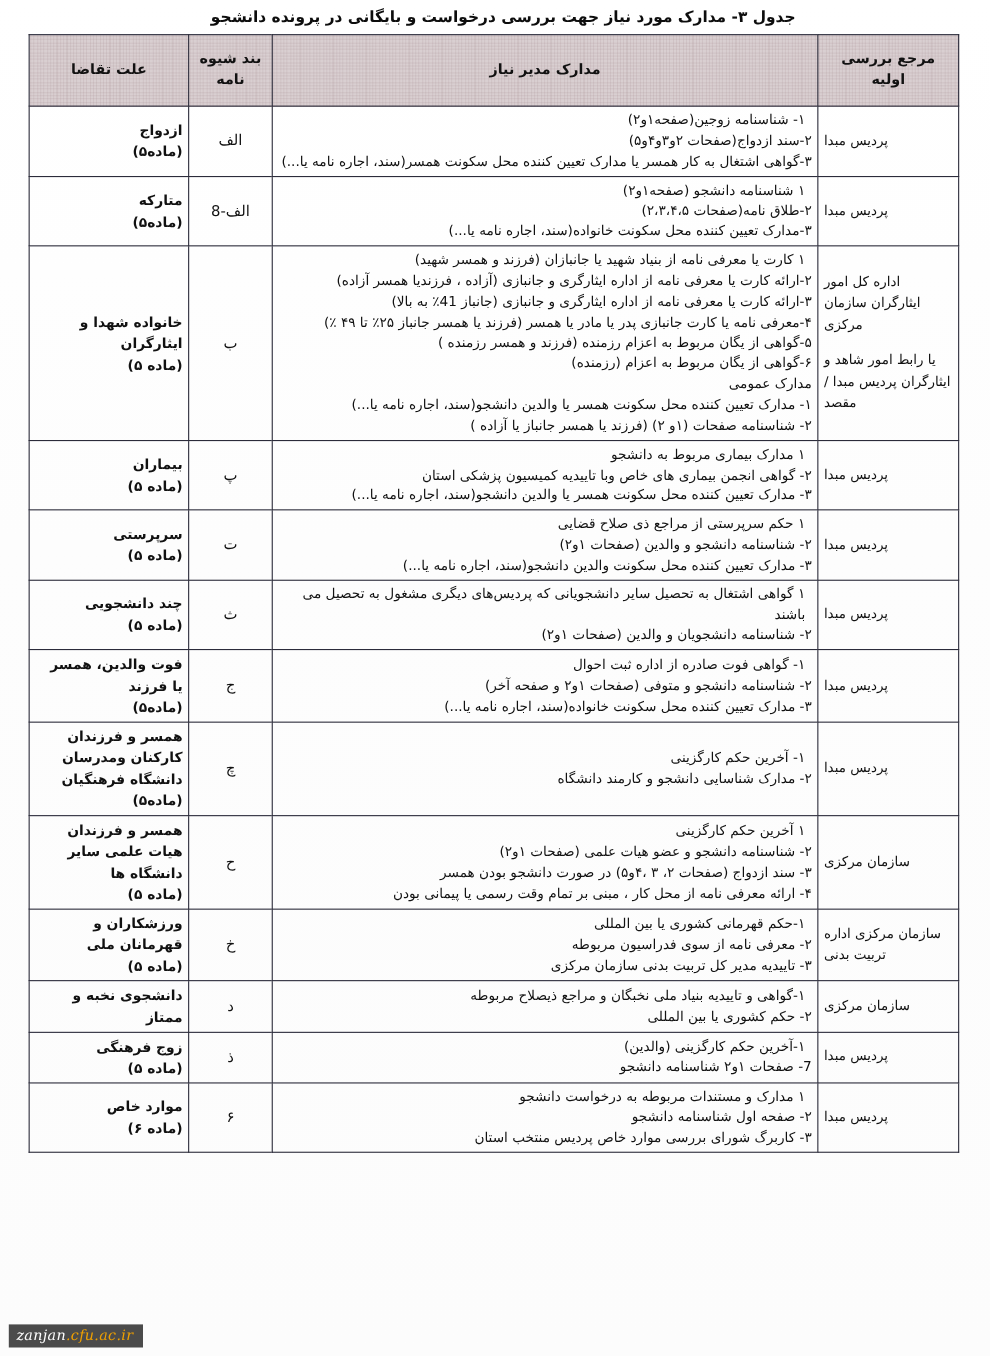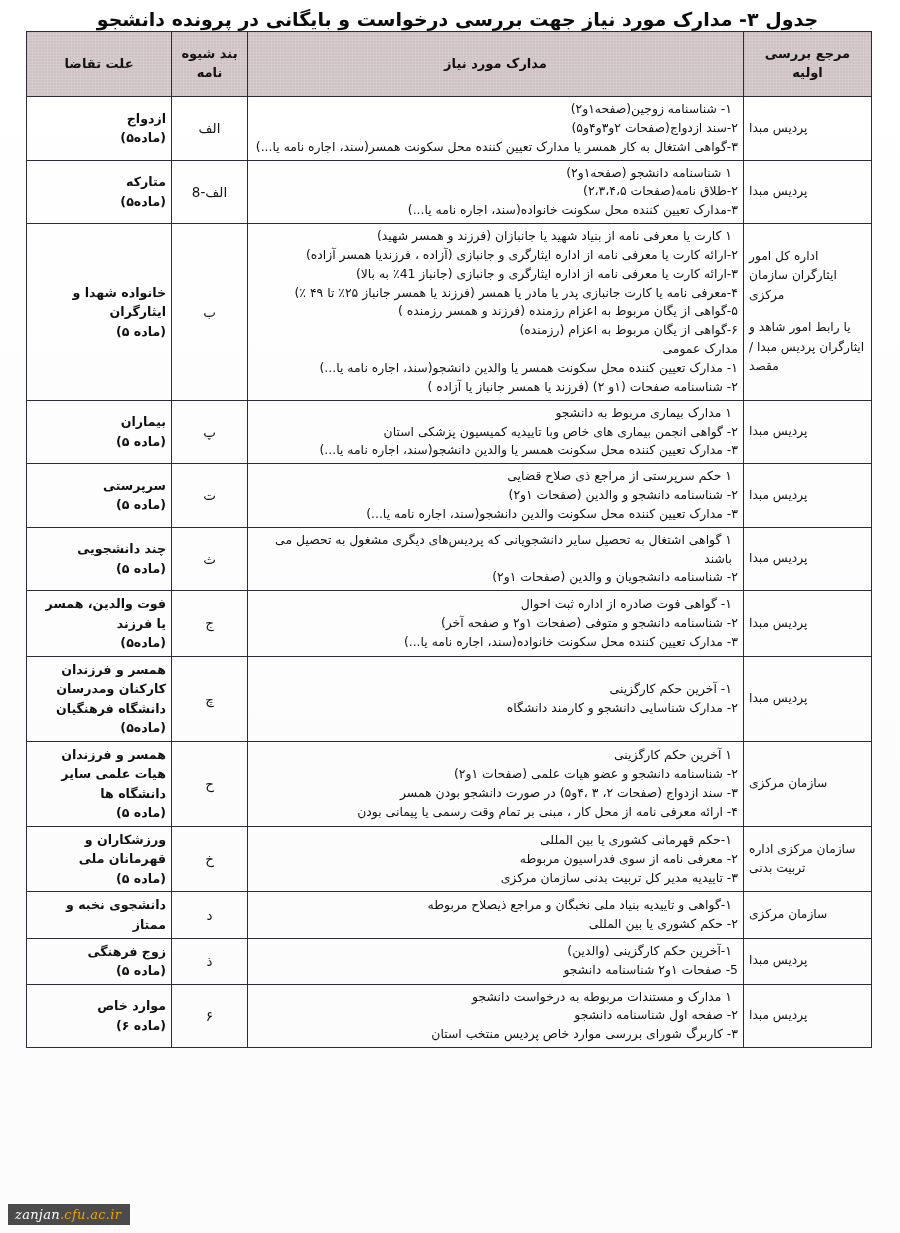--- a/index.html
+++ b/index.html
@@ -22,21 +22,21 @@
     inset: 0;
     background:
       linear-gradient(180deg, #ffffff 0%, #fdfdfd 40%, #fcfcfc 100%);
   }
   .page-title {
     position: absolute;
     top: 8px;
     right: 15px;
     left: 30px;
     text-align: center;
-    font-size: 19px;
+    font-size: 14px;
     font-weight: bold;
     letter-spacing: 0;
     color: #0d0d0d;
     direction: rtl;
   }
   .table-wrap {
     position: absolute;
     top: 31px;
     right: 28px;
     width: 845px;
@@ -131,21 +131,21 @@
     <table class="doc">
       <colgroup>
         <col class="c-ref">
         <col class="c-docs">
         <col class="c-clause">
         <col class="c-reason">
       </colgroup>
       <thead>
         <tr>
           <th>مرجع بررسی اولیه</th>
-          <th>مدارک مورد نیاز</th>
+          <th>مدارک مدیر نیاز</th>
           <th>بند شیوه نامه</th>
           <th>علت تقاضا</th>
         </tr>
       </thead>
       <tbody id="table-body">
           <tr>
             <td class="cell-ref">
               <div class="ref-block">
                 <div>پردیس مبدا</div>
               </div>
@@ -337,21 +337,21 @@
             </td>
           </tr>
           <tr>
             <td class="cell-ref">
               <div class="ref-block">
                 <div>پردیس مبدا</div>
               </div>
             </td>
             <td class="cell-docs">
               <span class="line first">۱-آخرین حکم کارگزینی (والدین)</span>
-              <span class="line">5- صفحات ۱و۲ شناسنامه دانشجو</span>
+              <span class="line">7- صفحات ۱و۲ شناسنامه دانشجو</span>
             </td>
             <td class="cell-clause">ذ</td>
             <td class="cell-reason">
               <div>زوج فرهنگی</div>
               <div>(ماده ۵)</div>
             </td>
           </tr>
           <tr>
             <td class="cell-ref">
               <div class="ref-block">

